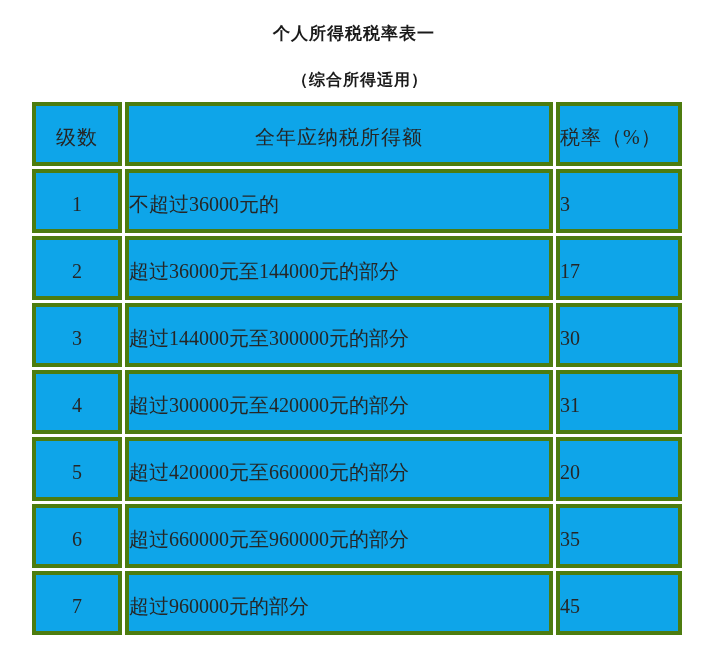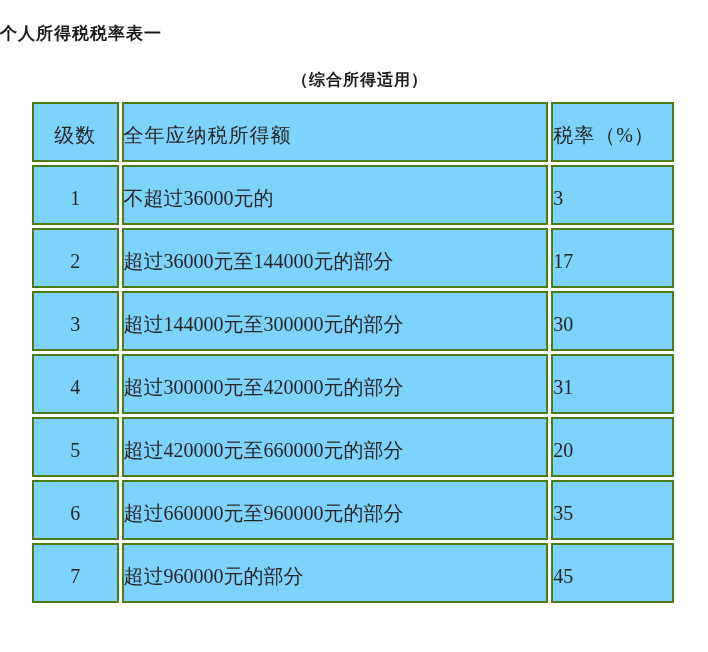--- a/index.html
+++ b/index.html
@@ -12,21 +12,21 @@
     height: 652px;
     font-family: "Liberation Serif", "DejaVu Serif", serif;
     color: #262626;
     overflow: hidden;
   }
   .page {
     padding-top: 14px;
   }
   .doc-title {
     margin: 8px 0 0 0;
-    text-align: left;
+    text-align: center;
     font-family: "Liberation Sans", "DejaVu Sans", sans-serif;
     font-size: 17px;
     font-weight: bold;
     color: #1a1a1a;
     letter-spacing: 1px;
   }
   .doc-subtitle {
     margin: 25px 0 0 12px;
     text-align: center;
     font-family: "Liberation Sans", "DejaVu Sans", sans-serif;
@@ -37,33 +37,33 @@
   }
   table.tax-table {
     border-collapse: separate;
     border-spacing: 3px;
     table-layout: fixed;
     width: 648px;
     margin: 8px 0 0 29px;
   }
   .tax-table th,
   .tax-table td {
-    border: 2px solid #4d7c0f;
-    background: #7dd3fc;
+    border: 4px solid #4d7c0f;
+    background: #0ea5e9;
     height: 50px;
     padding: 6px 0 0 0;
     vertical-align: middle;
     font-size: 20px;
     font-weight: normal;
     color: #262626;
     overflow: hidden;
     white-space: nowrap;
   }
   .col-level  { width: 82px;  text-align: center; }
-  .col-income { width: 420px; text-align: left; }
+  .col-income { width: 420px; text-align: center; }
   .col-rate   { width: 118px; text-align: left; }
   td.col-income {
     text-align: left;
   }
   .tax-table th {
     font-size: 20px;
     letter-spacing: 1px;
   }
 </style>
 </head>

